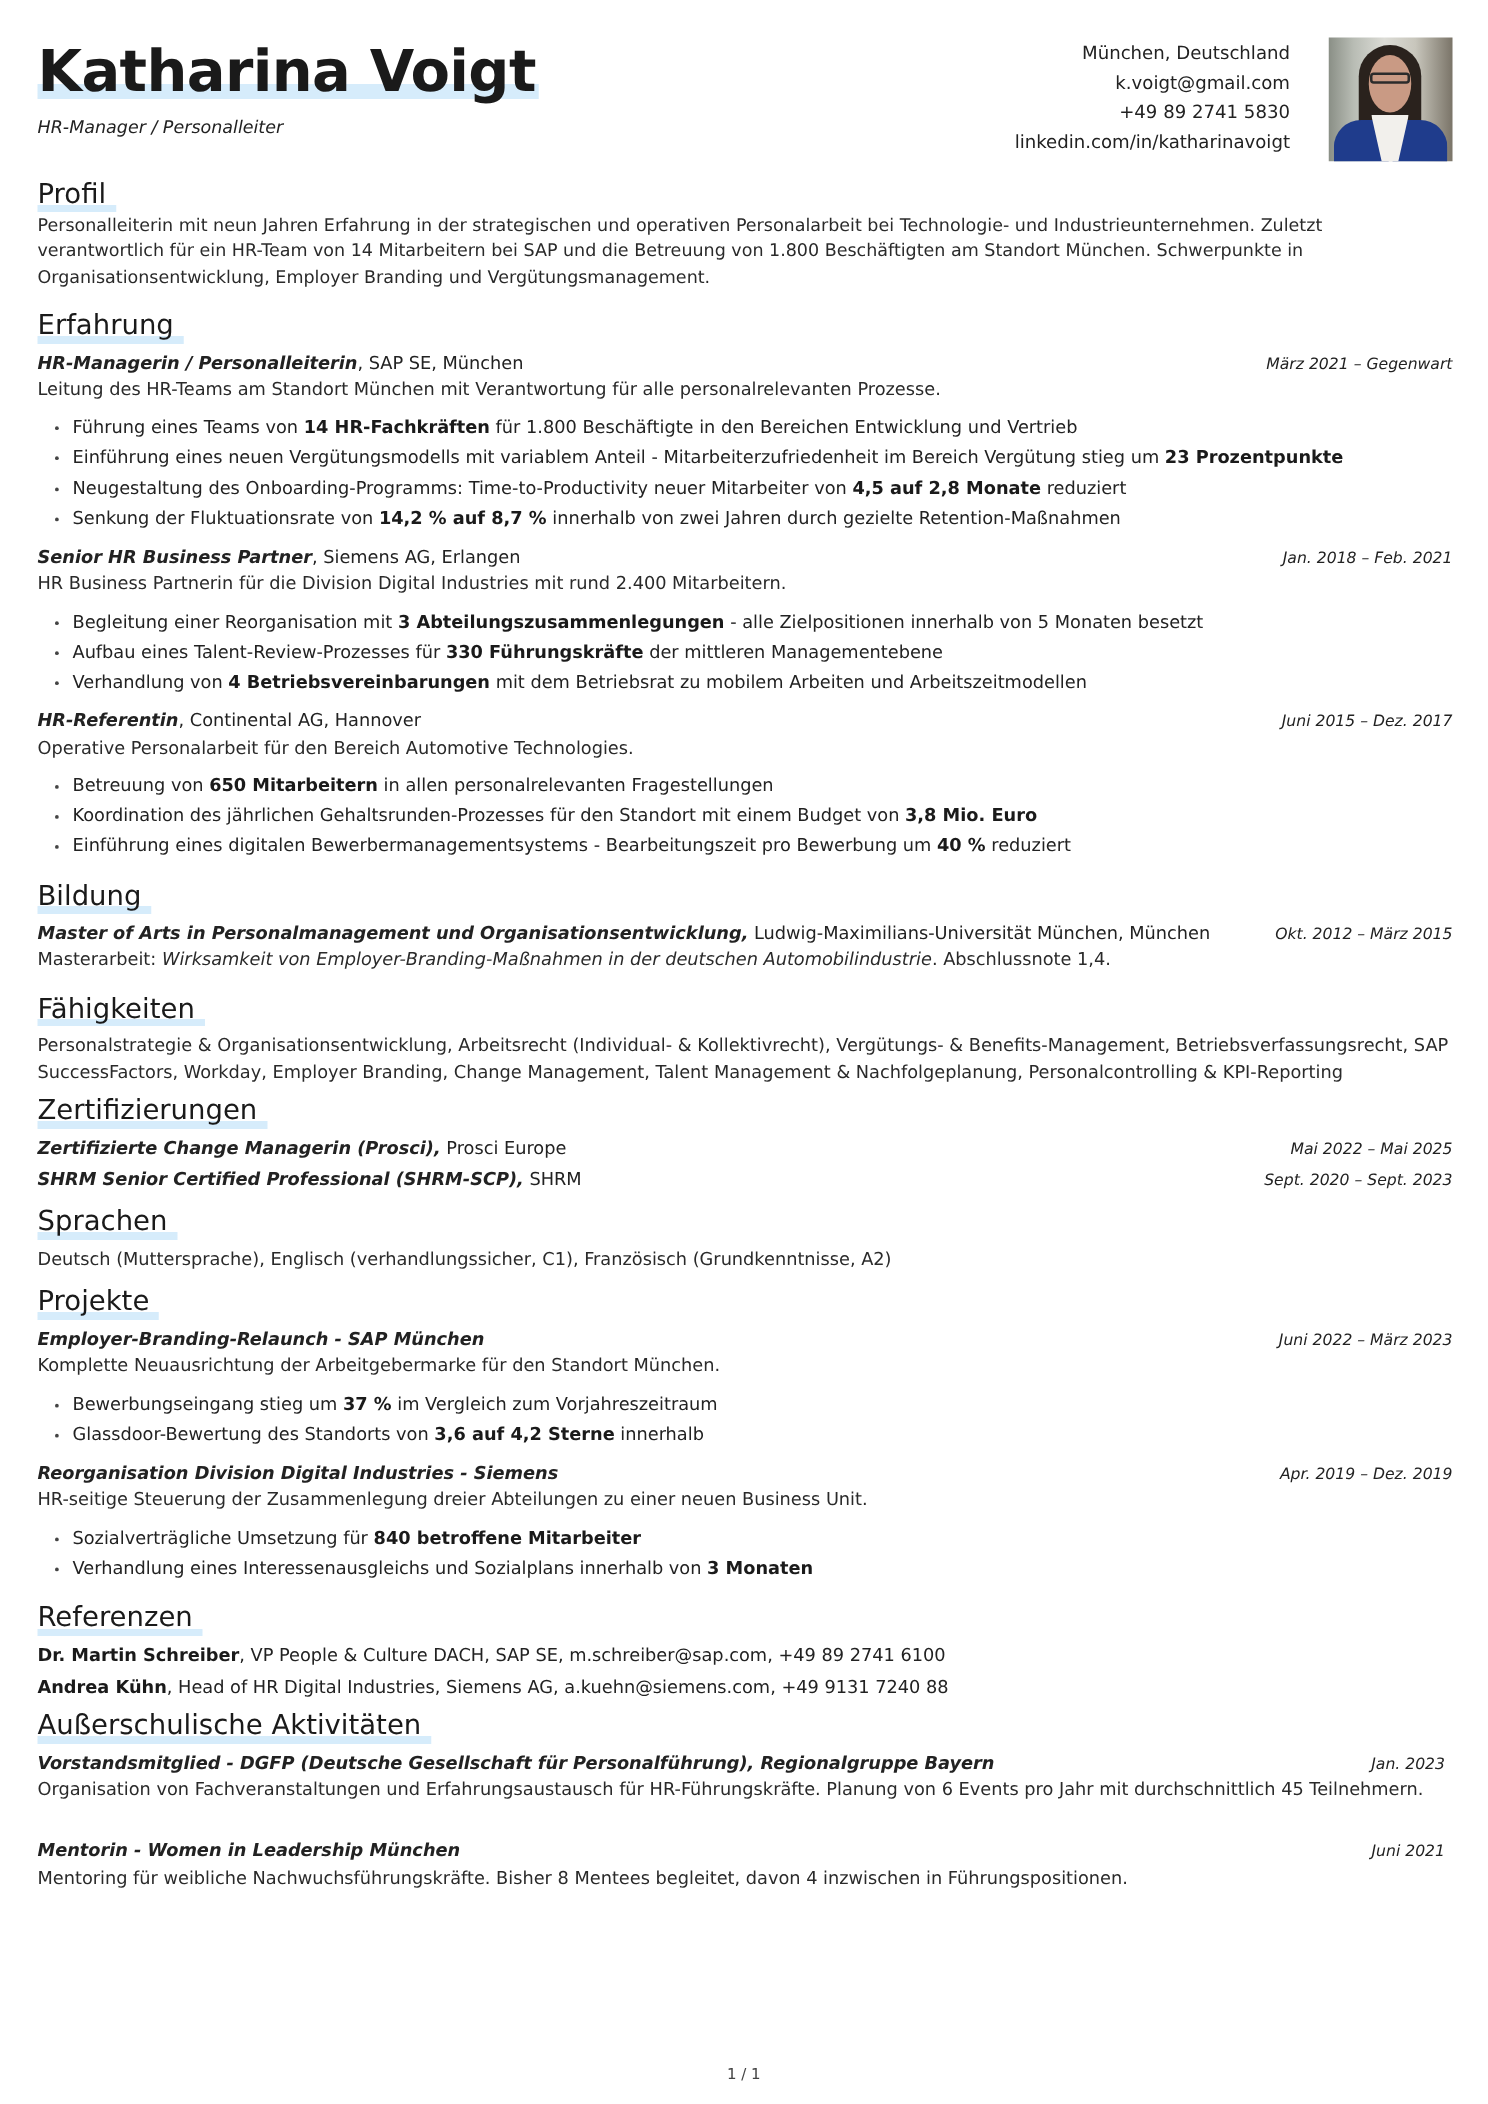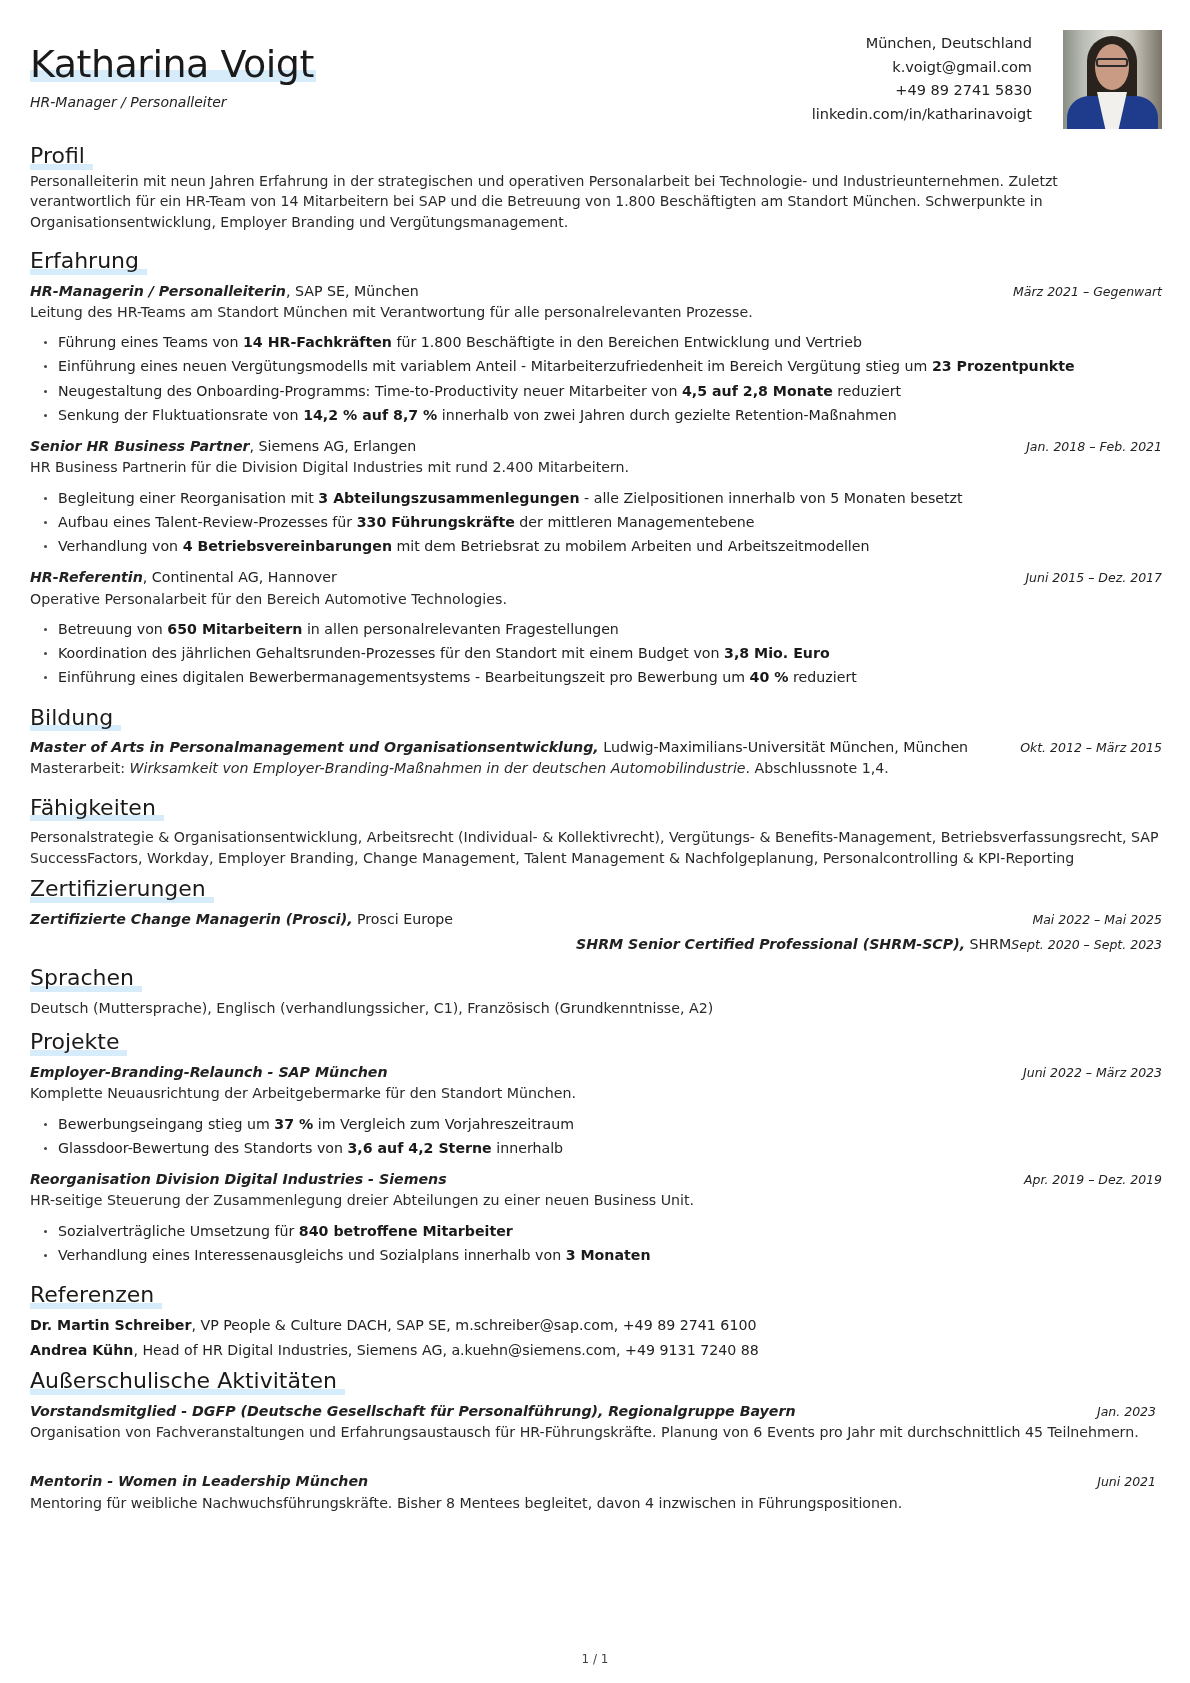--- a/index.html
+++ b/index.html
@@ -10,22 +10,22 @@
       font-size: 14.2px;
       line-height: 1.5;
       position: relative;
       overflow: hidden;
     }
     .page { position: absolute; left: 30px; top: 28px; width: 1132px; }
 
     
     .header { position: relative; height: 110px; }
     .name {
-      position: absolute; left: 0; top: 16px;
-      font-size: 38px; font-weight: normal; letter-spacing: -0.5px;
+      position: absolute; left: 0; top: 4px;
+      font-size: 46px; font-weight: bold; letter-spacing: -0.5px;
       line-height: 1.1; color: #1a1a1a;
       background: linear-gradient(to top, transparent 4px, #d6ecfb 4px, #d6ecfb 16px, transparent 16px);
       padding-right: 2px;
     }
     .headline {
       position: absolute; left: 0; top: 64px;
       font-style: italic; font-size: 14px; color: #222;
     }
     .contact {
       position: absolute; right: 130px; top: 4px;
@@ -46,21 +46,21 @@
     
     .section-title {
       display: inline-block;
       font-size: 22px; font-weight: normal; color: #1a1a1a; line-height: 1.3;
       background: linear-gradient(to top, transparent 1px, #d6ecfb 1px, #d6ecfb 7px, transparent 7px);
       padding-right: 8px;
     }
     .section { margin-top: 0; }
     .p { color: #2a2a2a; }
 
-    .entry-head { display: flex; justify-content: space-between; align-items: baseline; }
+    .entry-head { display: flex; justify-content: space-between; align-items: baseline; gap: 24px; }
     .entry-title b { font-weight: bold; font-style: italic; }
     .date { font-style: italic; font-size: 12.5px; color: #222; white-space: nowrap; }
 
     ul.bullets { list-style: none; margin: 7px 0 0 14px; }
     ul.bullets li { position: relative; padding-left: 14px; line-height: 24.2px; }
     ul.bullets li::before {
       content: ""; position: absolute; left: 0; top: 11px;
       width: 3px; height: 3px; background: #444; border-radius: 50%;
     }
     strong { font-weight: bold; color: #1a1a1a; }
@@ -158,21 +158,21 @@
     <div class="section-title">Fähigkeiten</div>
     <div class="p" style="margin-top:5px; line-height:21px;">Personalstrategie &amp; Organisationsentwicklung, Arbeitsrecht (Individual- &amp; Kollektivrecht), Vergütungs- &amp; Benefits-Management, Betriebsverfassungsrecht, SAP SuccessFactors, Workday, Employer Branding, Change Management, Talent Management &amp; Nachfolgeplanung, Personalcontrolling &amp; KPI-Reporting</div>
   </div>
 
   <div class="section" style="margin-top:6px;">
     <div class="section-title">Zertifizierungen</div>
     <div class="entry-head" style="margin-top:5px;">
       <div class="entry-title"><b>Zertifizierte Change Managerin (Prosci),</b><span> Prosci Europe</span></div>
       <div class="date">Mai 2022 – Mai 2025</div>
     </div>
-    <div class="entry-head" style="margin-top:4px;justify-content:flex-end;">
+    <div class="entry-head" style="margin-top:4px;">
       <div class="entry-title"><b>SHRM Senior Certified Professional (SHRM-SCP),</b><span> SHRM</span></div>
       <div class="date">Sept. 2020 – Sept. 2023</div>
     </div>
   </div>
 
   <div class="section" style="margin-top:9px;">
     <div class="section-title">Sprachen</div>
     <div class="p" style="margin-top:5px;">Deutsch (Muttersprache), Englisch (verhandlungssicher, C1), Französisch (Grundkenntnisse, A2)</div>
   </div>
 

